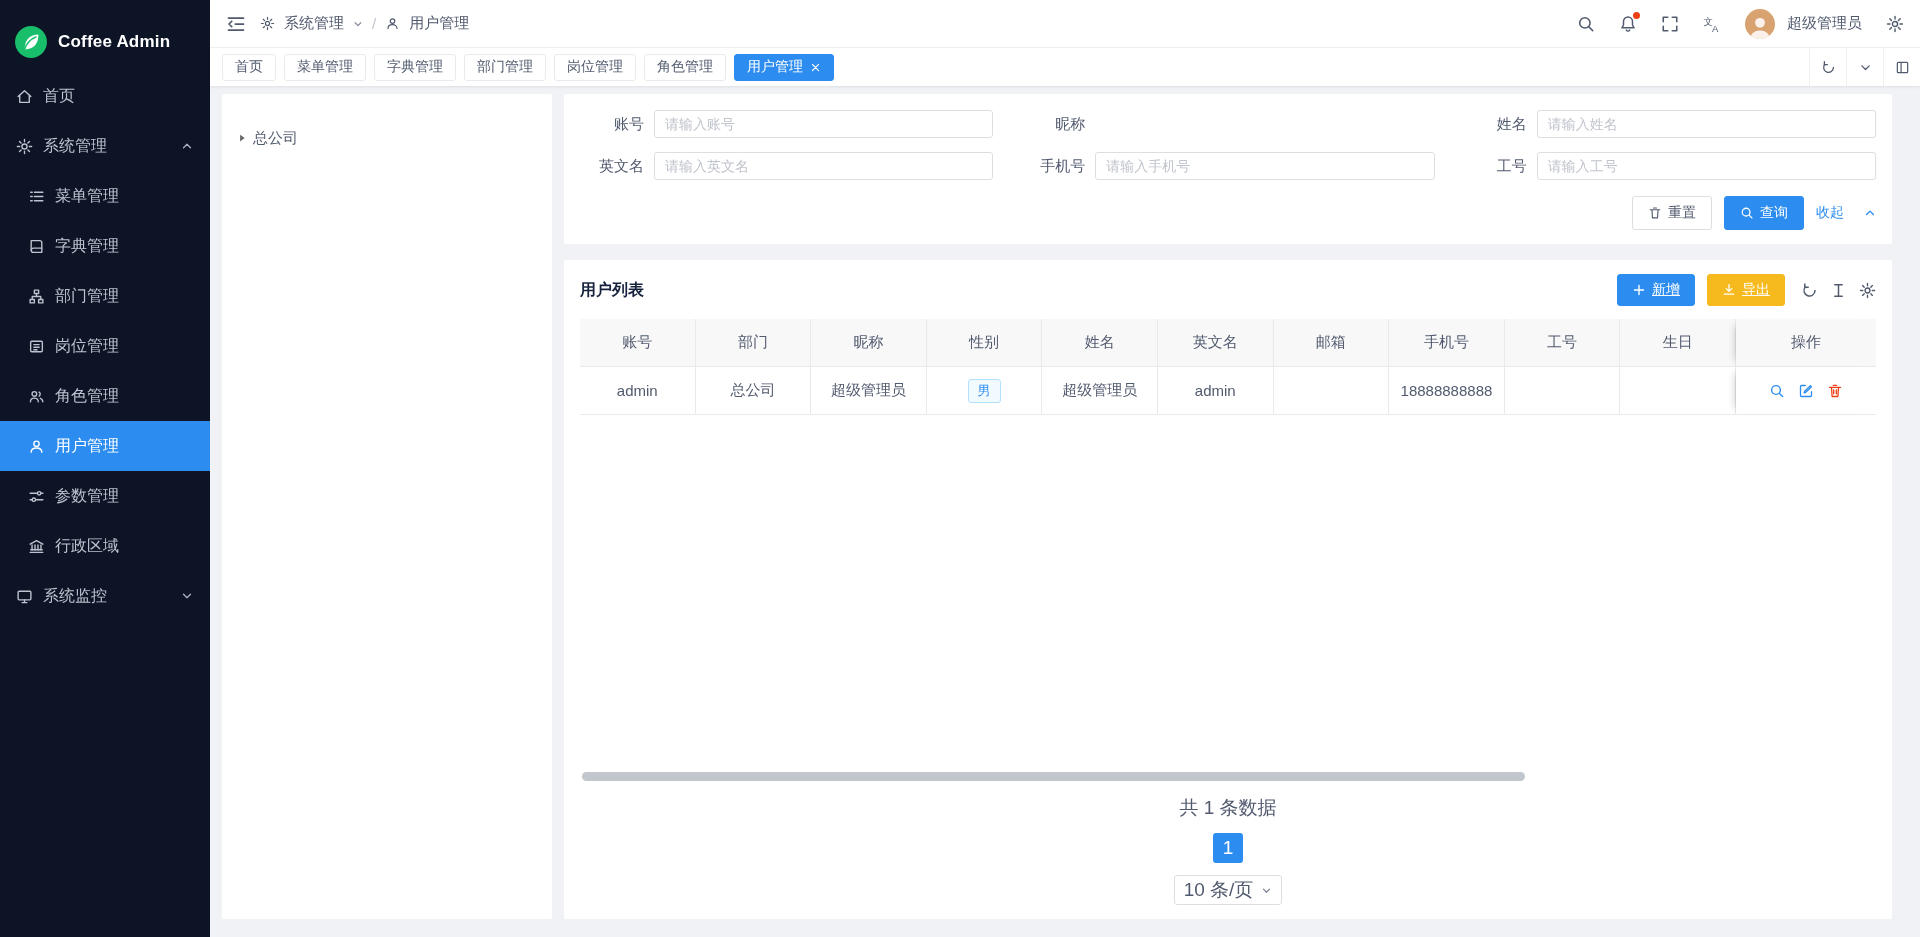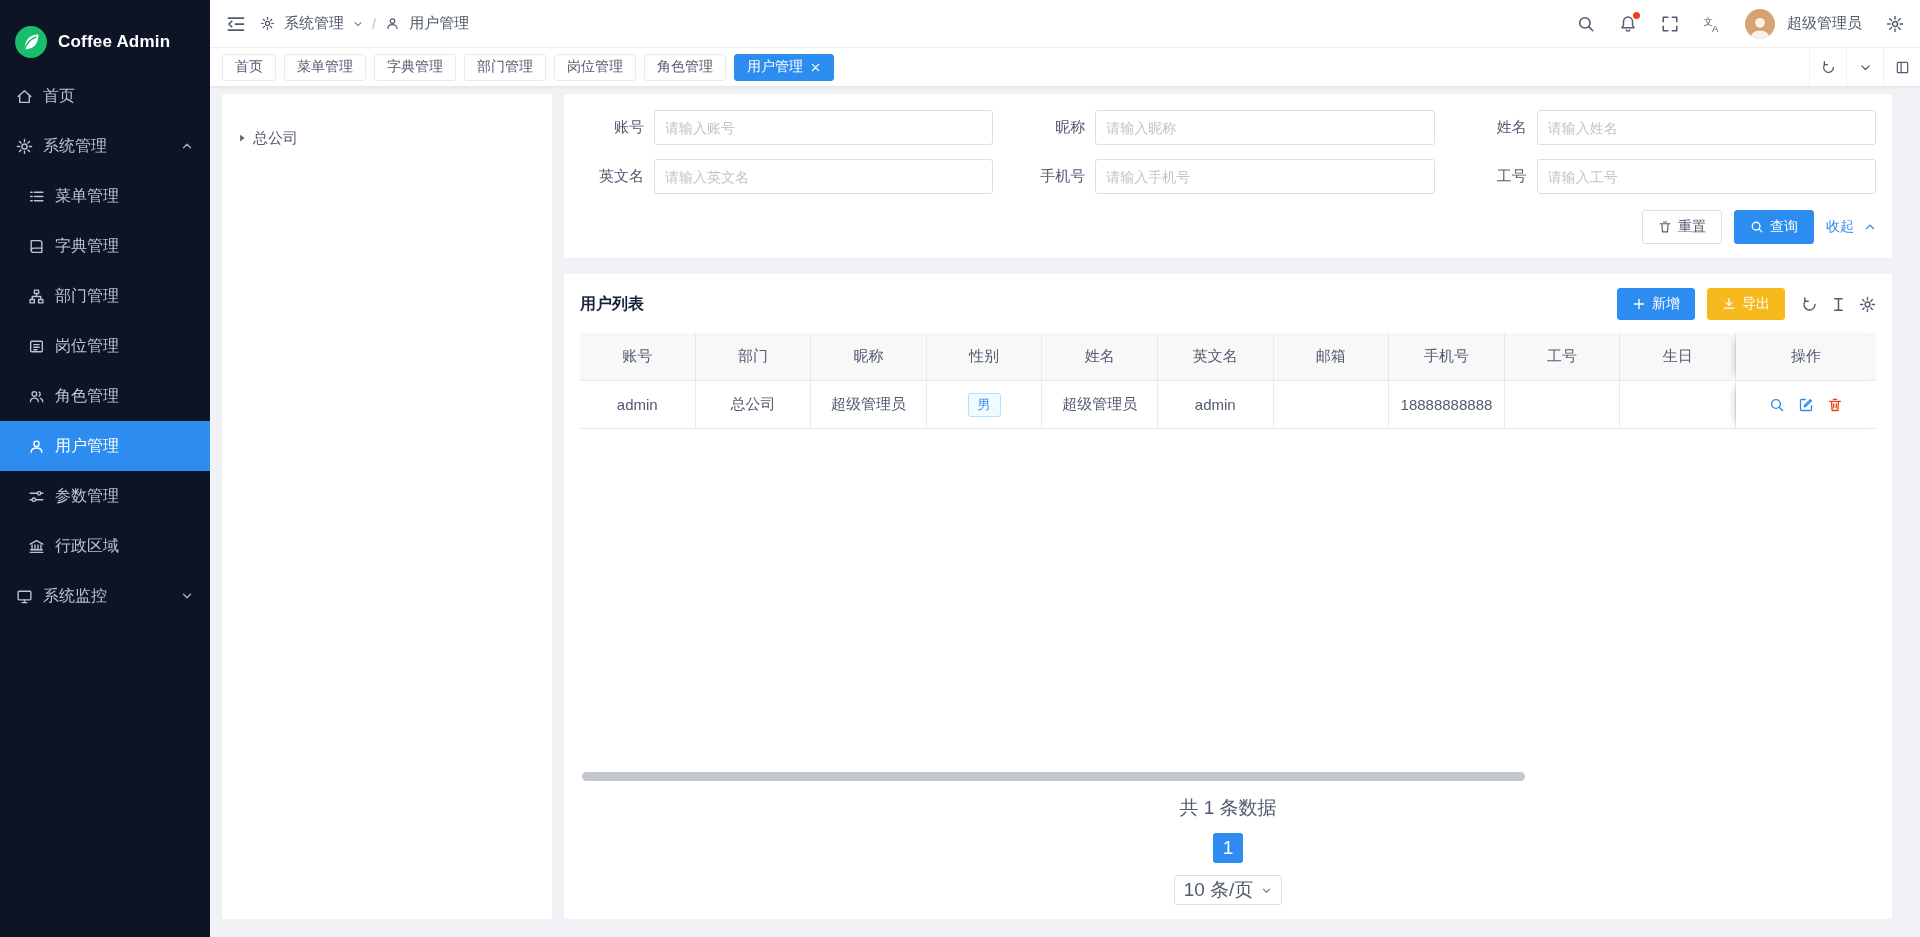--- a/index.html
+++ b/index.html
@@ -62,35 +62,35 @@
   .tree-node { height: 28px; display: flex; align-items: center; gap: 5px; font-size: 15px; color: #515a6e; cursor: pointer; }
   .tree-caret { width: 12px; height: 12px; color: #666; }
 
   .right-col { flex: 1; min-width: 0; display: flex; flex-direction: column; gap: 16px; }
 
   
   .search-card { padding: 16px 16px 14px; }
   .form-grid { display: grid; grid-template-columns: repeat(3, 1fr); column-gap: 28px; row-gap: 14px; }
   .field { display: flex; align-items: center; }
   .field label { flex: 0 0 64px; text-align: right; margin-right: 10px; font-size: 15px; color: #515a6e; white-space: nowrap; }
-  .field input { flex: 1; min-width: 0; height: 35px; border: 1px solid #dcdee2; border-radius: 3px; padding: 10px 10px; font-size: 14px; color: #15803d; outline: none; font-family: inherit; }
+  .field input { flex: 1; min-width: 0; height: 28px; border: 1px solid #dcdee2; border-radius: 3px; padding: 10px 10px; font-size: 14px; color: #15803d; outline: none; font-family: inherit; }
   .field input::placeholder { color: #c0c4cc; }
   .form-actions { display: flex; align-items: center; justify-content: flex-end; gap: 12px; margin-top: 16px; }
   .btn { height: 34px; display: inline-flex; align-items: center; gap: 6px; padding: 0 15px; border-radius: 3px; font-size: 14px; cursor: pointer; border: 1px solid #dcdee2; background: #fff; color: #515a6e; font-family: inherit; }
   .btn .icon { width: 14px; height: 14px; }
   .btn-primary { background: #2d8cf0; border-color: #2d8cf0; color: #fff; }
   .btn-warning { background: #f7ba1e; border-color: #f7ba1e; color: #fff; }
-  .collapse-link { display: inline-flex; align-items: center; gap: 10px; color: #2d8cf0; font-size: 14px; cursor: pointer; }
+  .collapse-link { display: inline-flex; align-items: center; gap: 20px; color: #2d8cf0; font-size: 14px; cursor: pointer; }
   .collapse-link .icon { width: 12px; height: 12px; }
 
   
   .list-card { flex: 1; min-height: 0; padding: 14px 16px 6px; display: flex; flex-direction: column; }
   .list-head { display: flex; align-items: center; gap: 24px; }
   .list-toolbar { margin-left: auto; display: flex; align-items: center; gap: 12px; }
-  .btn-sm { height: 32px; padding: 0 14px; }
+  .btn-sm { height: 32px; padding: 0 14px; text-decoration: underline; }
   .tool-icon { width: 17px; height: 17px; color: #515a6e; cursor: pointer; }
   .tool-icon.gap { margin-left: 4px; }
 
   .table { margin-top: 13px; }
   .tr { display: flex; }
   .th, .td { flex: 1 1 0; min-width: 0; height: 48px; display: flex; align-items: center; justify-content: center; font-size: 15px; border-right: 1px solid #e8eaec; }
   .th { background: #f8f8f9; color: #515a6e; border-bottom: 1px solid #e8eaec; }
   .td { background: #fff; color: #515a6e; border-bottom: 1px solid #e8eaec; }
   .th:last-child, .td:last-child { border-right: 0; }
   .col-op { flex: 0 0 140px; box-shadow: -7px 0 8px -7px rgba(0,0,0,.25); position: relative; z-index: 1; }
@@ -395,21 +395,20 @@
       <div class="right-col">
 
         <section class="card search-card">
           <div class="form-grid">
             <div class="field">
               <label>账号</label>
               <input placeholder="请输入账号" style="">
             </div>
             <div class="field">
               <label>昵称</label>
-              <input placeholder="请输入昵称" style="">
             </div>
             <div class="field">
               <label>姓名</label>
               <input placeholder="请输入姓名" style="">
             </div>
             <div class="field">
               <label>英文名</label>
               <input placeholder="请输入英文名" style="">
             </div>
             <div class="field">

